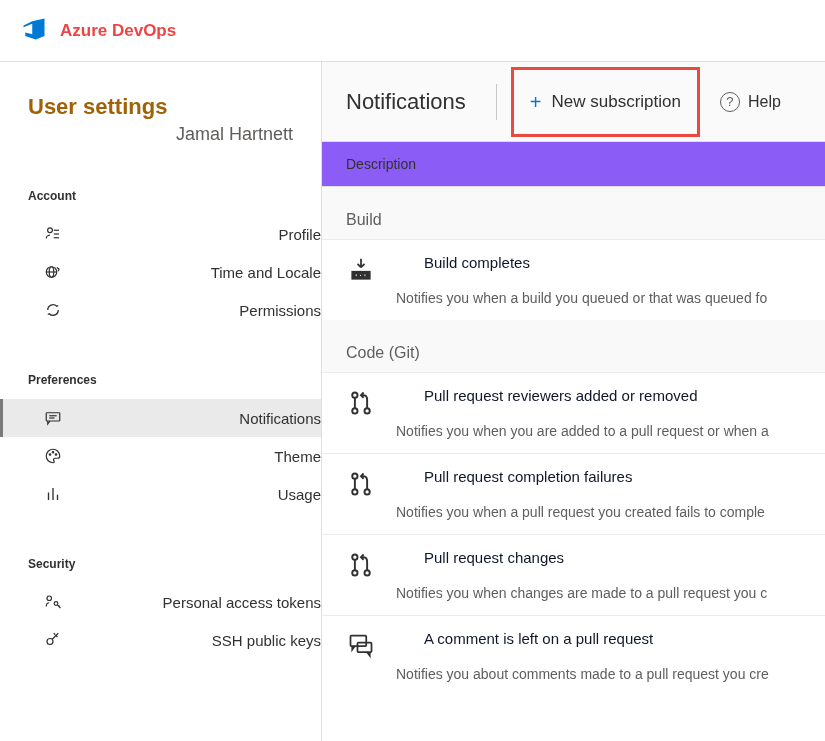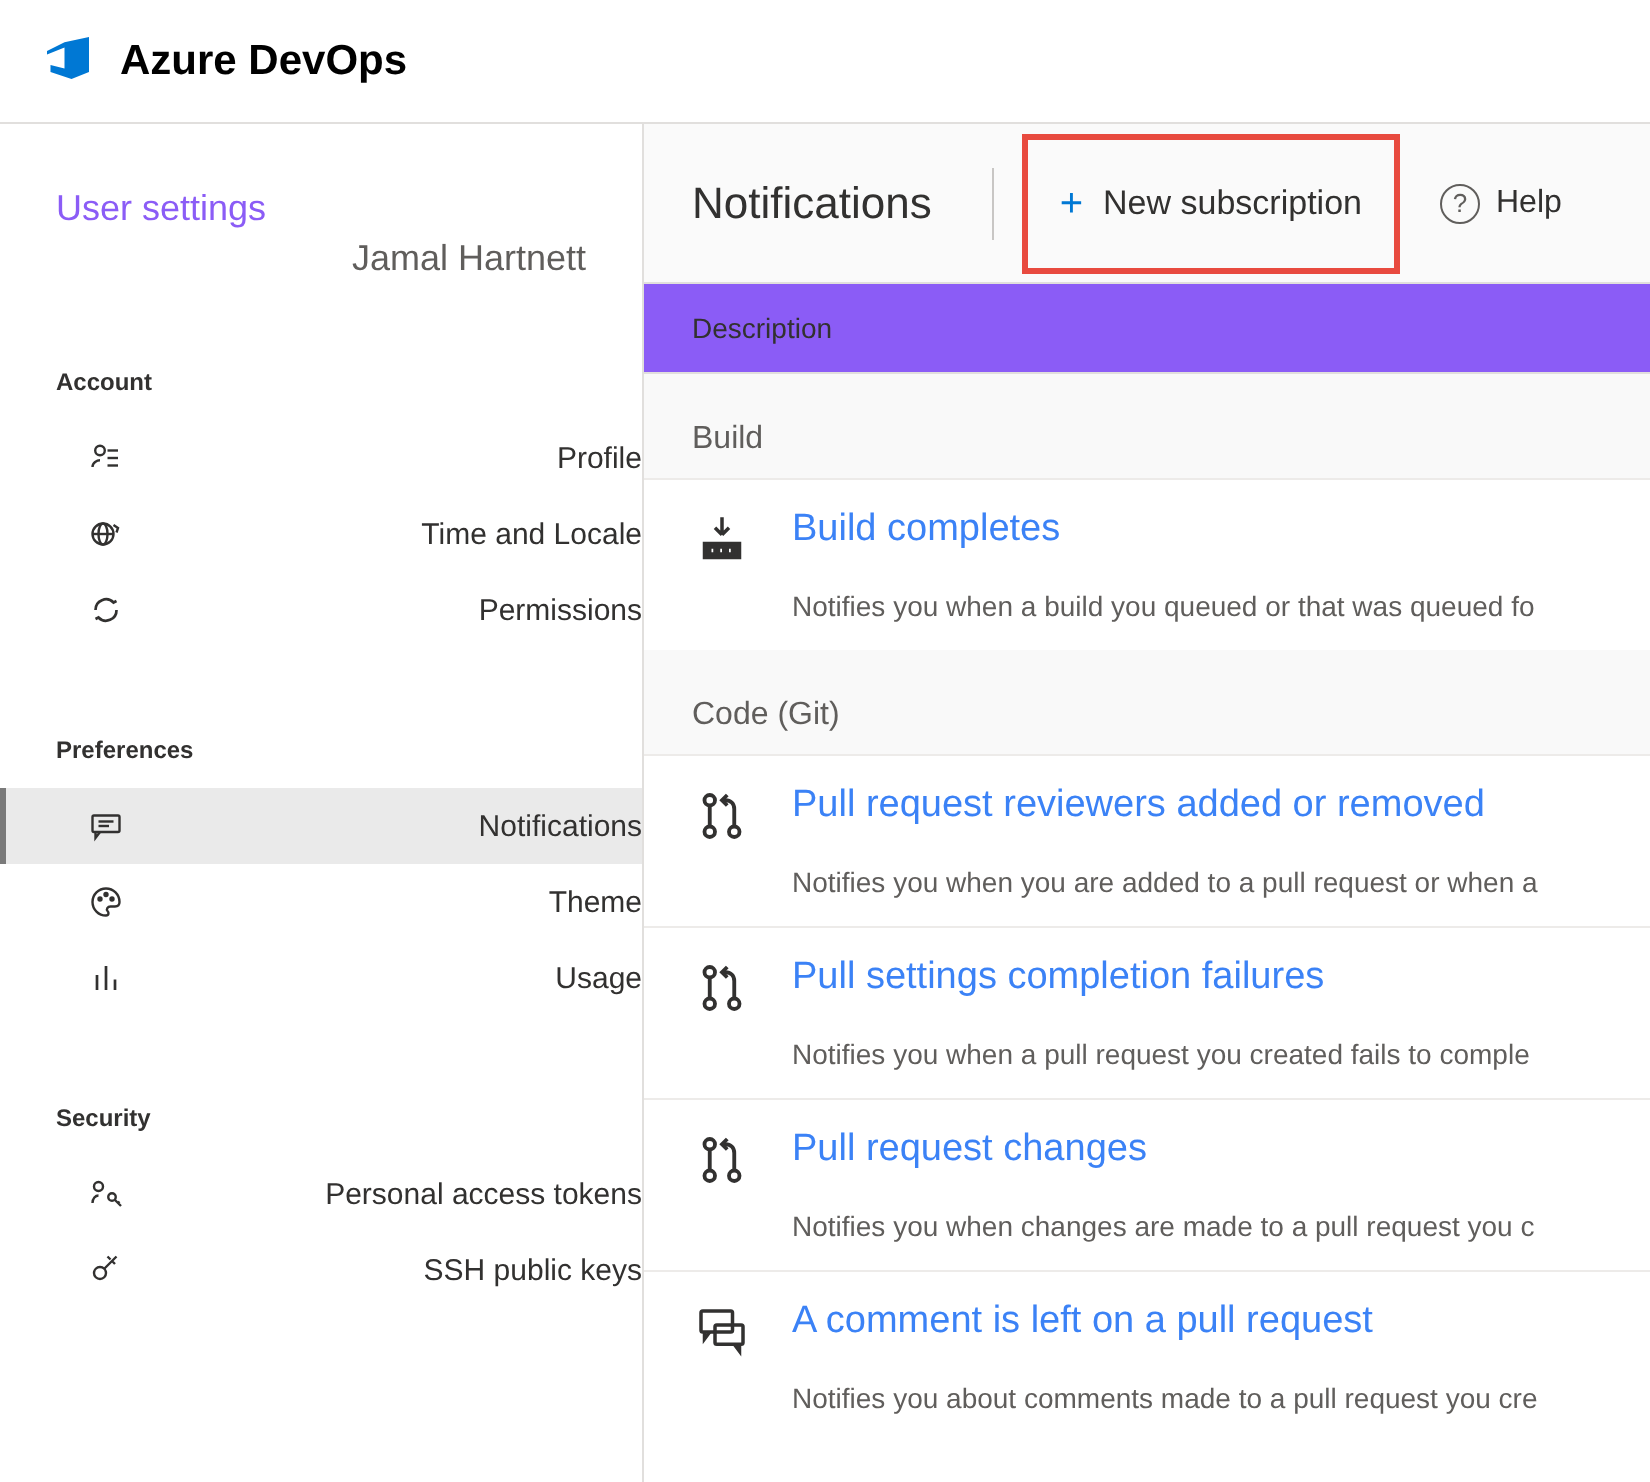--- a/index.html
+++ b/index.html
@@ -13,33 +13,33 @@
     overflow: hidden;
   }
   .topbar {
     height: 62px;
     border-bottom: 1px solid #e1dfdd;
     display: flex;
     align-items: center;
     padding: 0 20px;
   }
   .topbar .logo { display: flex; align-items: center; gap: 12px; }
-  .topbar .brand { color: #000000; font-weight: 600; font-size: 21px; }
+  .topbar .brand { color: #ef4444; font-weight: 600; font-size: 17px; }
   .topbar svg { width: 28px; height: 28px; }
   .layout { display: flex; height: calc(100% - 62px); }
   .sidebar {
     width: 322px;
     border-right: 1px solid #e1dfdd;
     padding: 32px 0 0 0;
   }
   .sidebar .page-title {
-    font-size: 18px;
-    font-weight: 400;
+    font-size: 22px;
+    font-weight: 700;
     padding: 0 28px;
-    color: #8b5cf6;
+    color: #a16207;
   }
   .sidebar .username {
     padding: 4px 28px 0 28px;
     color: #605e5c;
     font-size: 18px;
     text-align: right;
   }
   .section-header {
     padding: 44px 28px 12px 28px;
     font-size: 12px;
@@ -127,21 +127,21 @@
   .notif-item {
     display: flex;
     align-items: flex-start;
     gap: 20px;
     padding: 14px 24px;
     border-top: 1px solid #edebe9;
     background: #fff;
   }
   .notif-item .nicon { width: 30px; display: flex; justify-content: center; margin-top: 2px; }
   .notif-item .nicon svg { width: 28px; height: 28px; }
-  .notif-item .text .t { font-size: 19px; color: #3b82f6; }
+  .notif-item .text .t { font-size: 15px; color: #0f172a; margin-left: 28px; }
   .notif-item .text .d { font-size: 14px; color: #605e5c; margin-top: 19px; white-space: nowrap; }
 </style>
 </head>
 <body>
 
 <div class="topbar">
   <div class="logo">
     <span>
       <svg viewBox="0 0 32 32" fill="none">
         <path d="M4 12 L14 7 L28 4 L28 24 L18 28 L6 24 L6 20 L14 22 L14 10 L4 14 Z" fill="#0078d4"></path>
@@ -305,21 +305,21 @@
         <svg viewBox="0 0 32 32" fill="none" stroke="#323130" stroke-width="2.2">
             <circle cx="9" cy="7" r="3"></circle>
             <circle cx="9" cy="25" r="3"></circle>
             <line x1="9" y1="10" x2="9" y2="22"></line>
             <circle cx="23" cy="25" r="3"></circle>
             <path d="M23 22V12c0-3-2-5-5-5h-2"></path>
             <path d="M19 4l-3 3 3 3"></path>
           </svg>
       </span>
       <div class="text">
-        <div class="t">Pull settings completion failures</div>
+        <div class="t">Pull request completion failures</div>
         <div class="d">Notifies you when a pull request you created fails to comple</div>
       </div>
     </div>
     <div class="notif-item">
       <span class="nicon">
         <svg viewBox="0 0 32 32" fill="none" stroke="#323130" stroke-width="2.2">
             <circle cx="9" cy="7" r="3"></circle>
             <circle cx="9" cy="25" r="3"></circle>
             <line x1="9" y1="10" x2="9" y2="22"></line>
             <circle cx="23" cy="25" r="3"></circle>

